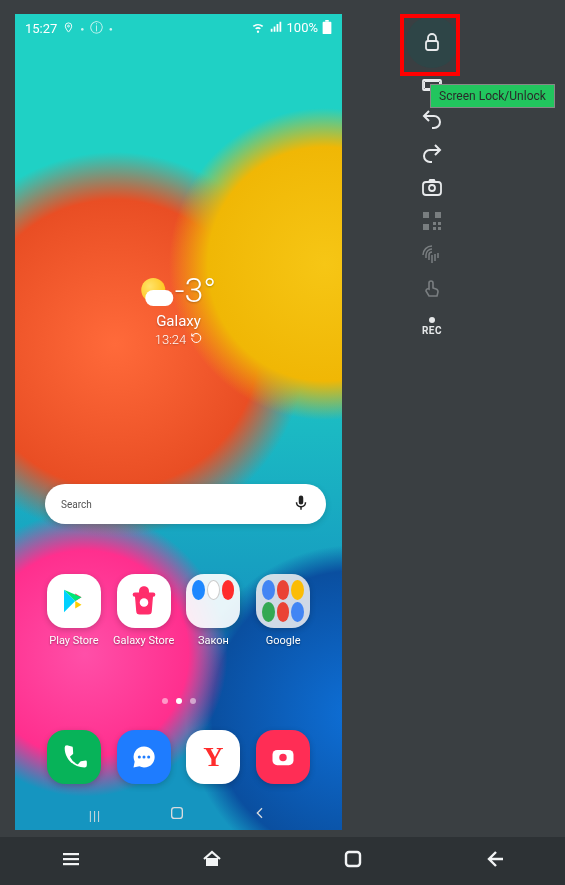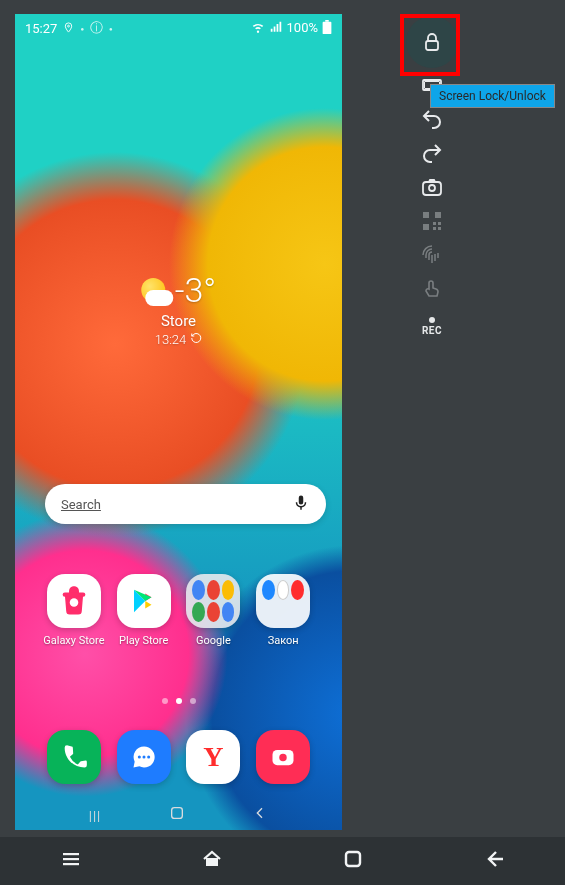--- a/index.html
+++ b/index.html
@@ -82,23 +82,22 @@
     left: 30px; right: 16px;
     top: 470px;
     height: 40px;
     background: #fff;
     border-radius: 20px;
     display: flex;
     align-items: center;
     padding: 8px 16px;
     z-index: 5;
     color: #555;
-    font-size: 13px;
+    font-size: 10px;
     box-shadow: 0 2px 6px rgba(0,0,0,0.15);
-    text-decoration: underline;
   }
   .search-bar .mic { margin-left: auto; }
   .app-row {
     position: absolute;
     left: 0; right: 0;
     display: flex;
     justify-content: space-around;
     padding: 0 24px;
     z-index: 5;
   }
@@ -182,21 +181,21 @@
     background: #2e4547;
   }
   .tool-btn svg { width: 24px; height: 24px; }
   .highlight-box {
     position: absolute;
     border: 4px solid #ff0000;
     pointer-events: none;
   }
   .tooltip {
     position: absolute;
-    background: #0ea5e9;
+    background: #22c55e;
     color: #2a2a2a;
     font-size: 12px;
     padding: 4px 8px;
     border: 1px solid #888;
     white-space: nowrap;
     z-index: 30;
   }
   .rec-txt { font-size: 10px; font-weight: bold; letter-spacing:0.5px; color:#e6e8e9;}
 
   
@@ -250,21 +249,21 @@
           </svg>
       </span>
     </div>
   </div>
 
   <div class="weather-widget">
     <div class="weather-top">
       <span class="weather-icon-sun"></span>
       <span>-3°</span>
     </div>
-    <div class="weather-city">Store</div>
+    <div class="weather-city">Galaxy</div>
     <div class="weather-time">
       <span>13:24</span>
       <span>
         <svg width="12" height="12" viewBox="0 0 24 24" fill="none" stroke="#fff" stroke-width="2">
             <path d="M3 12a9 9 0 1 0 3-6.7L3 8"></path>
             <path d="M3 3v5h5"></path>
           </svg>
       </span>
     </div>
   </div>
@@ -274,64 +273,64 @@
     <span class="mic">
       <svg width="18" height="18" viewBox="0 0 24 24" fill="#222">
           <path d="M12 14a3 3 0 0 0 3-3V5a3 3 0 0 0-6 0v6a3 3 0 0 0 3 3zm5-3a5 5 0 0 1-10 0H5a7 7 0 0 0 6 6.9V21h2v-3.1A7 7 0 0 0 19 11z"></path>
         </svg>
     </span>
   </div>
 
   <div class="app-row row-1">
     <div class="app-item">
       <div class="app-icon" style="background:#fff">
-        <svg width="34" height="34" viewBox="0 0 24 24">
-            <path fill="#ff2d6b" d="M6 7h12l-1 12a2 2 0 0 1-2 2H9a2 2 0 0 1-2-2zM9 7V5a3 3 0 0 1 6 0v2" stroke="#ff2d6b" stroke-width="1"></path>
-            <rect x="4" y="6" width="16" height="3" rx="1.5" fill="#ff2d6b"></rect>
-            <circle cx="12" cy="13" r="3" fill="#fff"></circle>
-          </svg>
-      </div>
-      <span class="app-label">Galaxy Store</span>
-    </div>
-    <div class="app-item">
-      <div class="app-icon" style="background:#fff">
         <svg width="30" height="30" viewBox="0 0 24 24">
             <path fill="#00d1ff" d="M4 3v18l9-9z"></path>
             <path fill="#ffce00" d="M13 12l5 3-5 3z"></path>
             <path fill="#ff3d57" d="M13 12l5-3-5-3z"></path>
             <path fill="#00e676" d="M4 3l14 6-5 3z"></path>
           </svg>
       </div>
       <span class="app-label">Play Store</span>
+    </div>
+    <div class="app-item">
+      <div class="app-icon" style="background:#fff">
+        <svg width="34" height="34" viewBox="0 0 24 24">
+            <path fill="#ff2d6b" d="M6 7h12l-1 12a2 2 0 0 1-2 2H9a2 2 0 0 1-2-2zM9 7V5a3 3 0 0 1 6 0v2" stroke="#ff2d6b" stroke-width="1"></path>
+            <rect x="4" y="6" width="16" height="3" rx="1.5" fill="#ff2d6b"></rect>
+            <circle cx="12" cy="13" r="3" fill="#fff"></circle>
+          </svg>
+      </div>
+      <span class="app-label">Galaxy Store</span>
+    </div>
+    <div class="app-item">
+      <div class="app-icon" style="background:rgba(255,255,255,.9)">
+        <div class="folder-grid">
+          <div style="background:#1e88ff"></div>
+            <div style="background:#ffffff;border:1px solid #ccc"></div>
+            <div style="background:#ff2d2d"></div>
+          <div></div>
+            <div></div>
+            <div></div>
+        </div>
+      </div>
+      <span class="app-label">Закон</span>
     </div>
     <div class="app-item">
       <div class="app-icon" style="background:rgba(230,232,236,.9)">
         <div class="folder-grid">
           <div style="background:#4285f4"></div>
             <div style="background:#ea4335"></div>
             <div style="background:#fbbc05"></div>
           <div style="background:#34a853"></div>
             <div style="background:#ea4335"></div>
             <div style="background:#4285f4"></div>
         </div>
       </div>
       <span class="app-label">Google</span>
-    </div>
-    <div class="app-item">
-      <div class="app-icon" style="background:rgba(255,255,255,.9)">
-        <div class="folder-grid">
-          <div style="background:#1e88ff"></div>
-            <div style="background:#ffffff;border:1px solid #ccc"></div>
-            <div style="background:#ff2d2d"></div>
-          <div></div>
-            <div></div>
-            <div></div>
-        </div>
-      </div>
-      <span class="app-label">Закон</span>
     </div>
   </div>
 
   <div class="page-dots">
     <div class="dot"></div>
     <div class="dot active"></div>
     <div class="dot"></div>
   </div>
 
   <div class="app-row dock">

